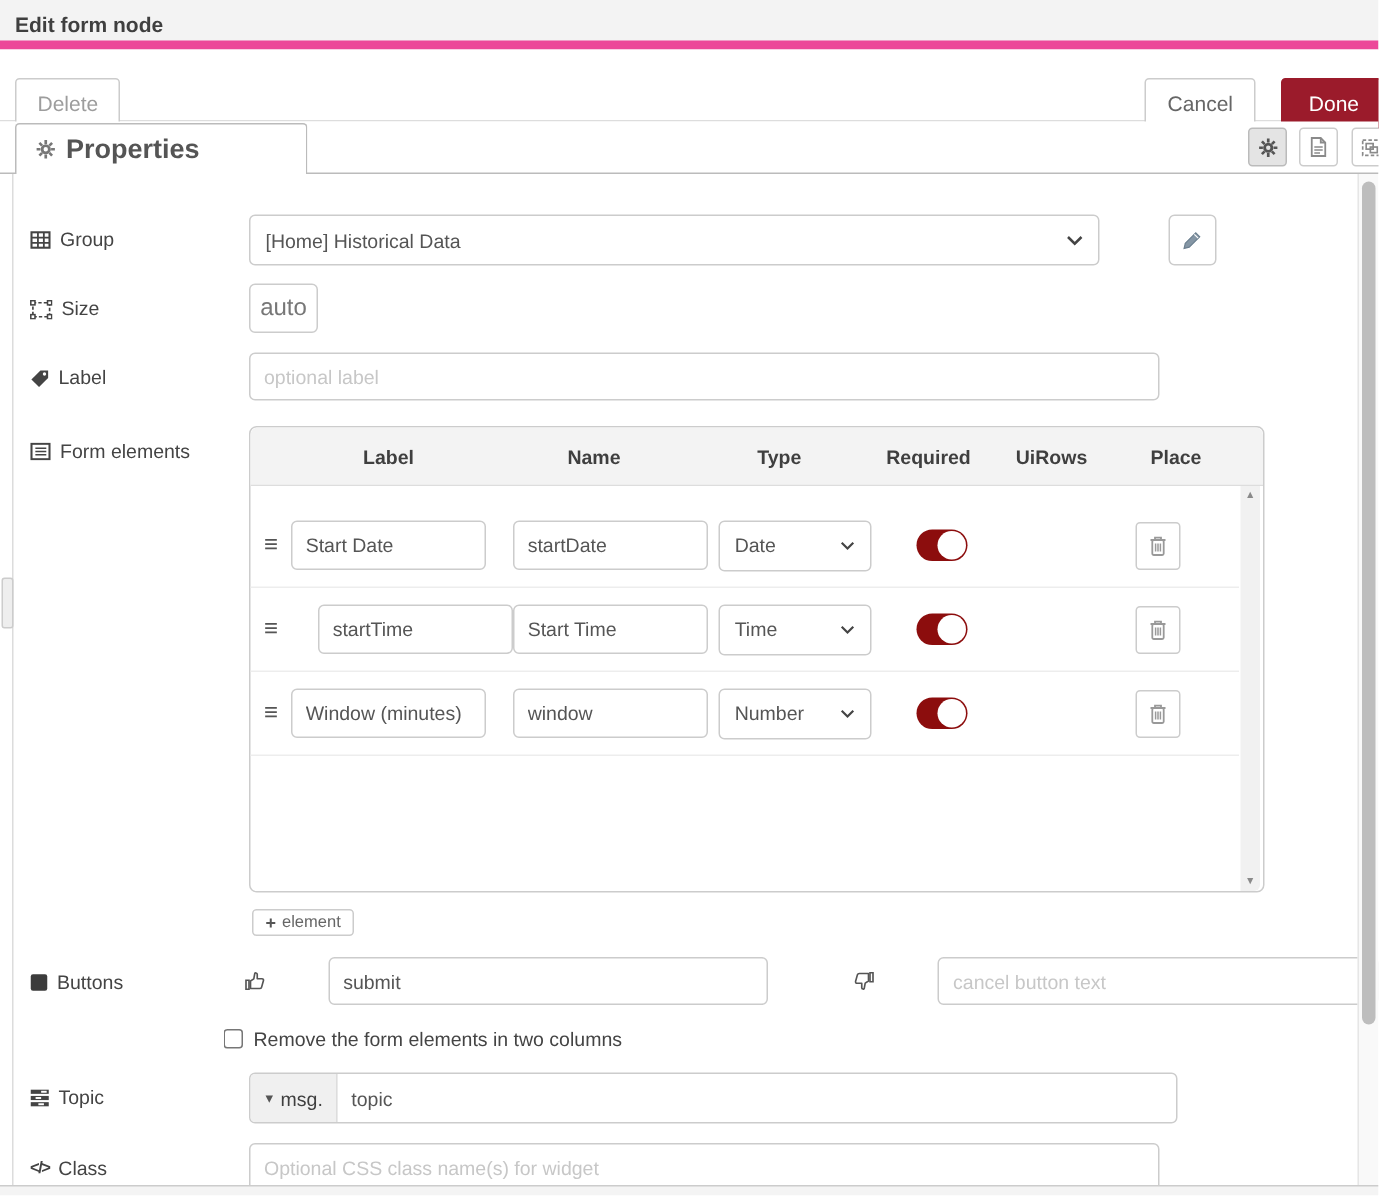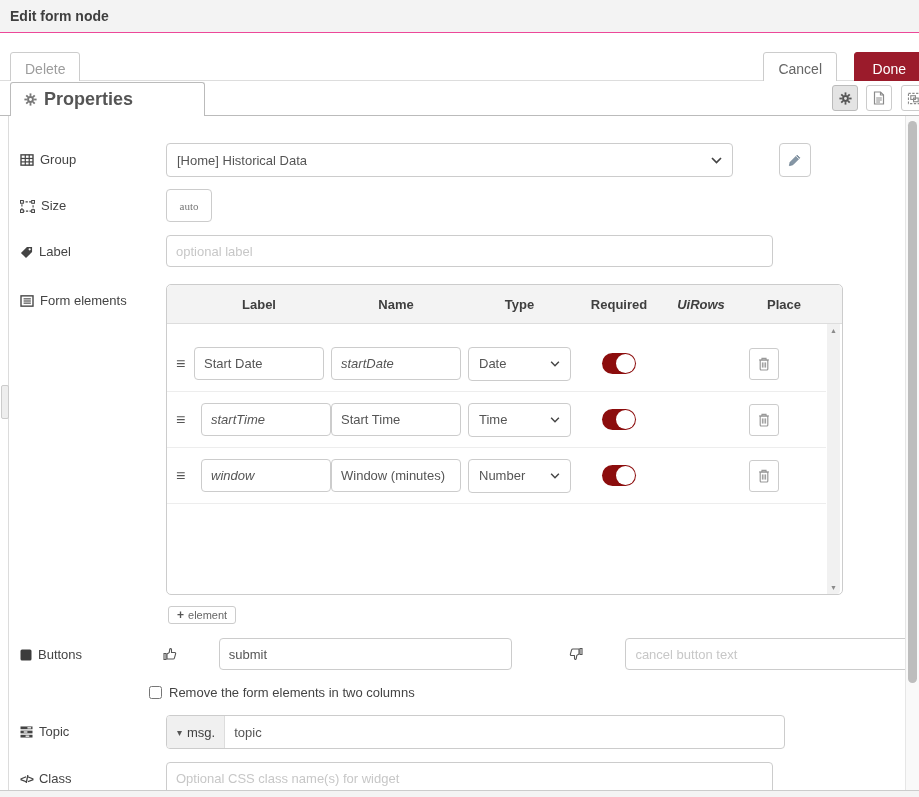--- a/index.html
+++ b/index.html
@@ -10,21 +10,21 @@
     --muted:#999;
     --ph:#c7c7c7;
   }
   *{box-sizing:border-box;}
   html,body{margin:0;padding:0;}
   body{
     width:919px;height:797px;position:relative;overflow:hidden;
     background:#fff;font-family:"Liberation Sans",sans-serif;color:var(--text);
   }
   
-  .tray-header{height:33px;background:#f3f3f3;border-bottom:1px solid #ec4899;
+  .tray-header{height:33px;background:#f3f3f3;border-bottom:6px solid #ec4899;
     padding:8px 10px;font-size:14px;font-weight:bold;color:#3f3f3f;}
   
   .toolbar{height:48px;border-bottom:1px solid #ddd;position:relative;background:#fff;}
   .btn{position:absolute;top:19px;font-size:14px;font-family:Liberation Sans, sans-serif;
     border:1px solid var(--border);border-radius:3px;background:#fff;
     padding:8px 14px;cursor:pointer;line-height:16px;}
   .btn-delete{left:10px;color:#9d9d9d;}
   .btn-cancel{right:82px;color:#666;}
   .btn-done{right:-6px;background:var(--red);border-color:var(--red);color:#fff;padding:8px 18px;}
   
@@ -53,39 +53,39 @@
     font-size:13px;color:#555;font-family:inherit;outline:none;}
   input.ti::placeholder{color:var(--ph);}
   
   .sel{border:1px solid var(--border);border-radius:4px;height:34px;background:#fff;
     display:flex;align-items:center;justify-content:space-between;
     padding:0 10px;font-size:13px;color:#555;cursor:pointer;}
   .w-group{width:567px;}
   .sq-btn{width:32px;height:34px;margin-left:8px;border:1px solid var(--border);border-radius:4px;
     background:#fff;display:flex;align-items:center;justify-content:center;cursor:pointer;padding:0;}
   .auto-btn{width:46px;height:33px;border:1px solid var(--border);border-radius:4px;background:#fff;
-    font-size:11px;color:#777;font-family:Liberation Serif, serif;cursor:pointer;}
+    font-size:16px;color:#777;font-family:Liberation Sans, sans-serif;cursor:pointer;}
   .w-label{width:607px;}
   
   .el-table{width:677px;border:1px solid var(--border);border-radius:5px;background:#fff;}
   .t-head{height:39px;background:#f3f3f3;border-bottom:1px solid #ddd;border-radius:5px 5px 0 0;
     display:flex;align-items:center;font-size:13px;font-weight:bold;color:#3f3f3f;}
   .hc{text-align:center;}
   .hc1{margin-left:27px;width:130px;}
   .hc2{margin-left:7px;width:130px;}
   .hc3{margin-left:7px;width:103px;}
   .hc4{margin-left:13px;width:70px;}
-  .hc5{margin-left:12px;width:70px;font-style:italic;}
+  .hc5{margin-left:12px;width:70px;}
   .hc6{margin-left:13px;width:70px;}
   .t-body{height:270px;position:relative;}
   .t-rows{margin-right:16px;padding-top:12px;}
   .el-row{height:56px;display:flex;align-items:center;border-bottom:1px solid #ededed;}
   .drag{margin-left:9px;width:18px;font-size:16px;font-weight:bold;color:#555;cursor:grab;line-height:1;}
   .el-row input.ti{width:130px;height:33px;}
-  .el-row input.n2{margin-left:7px;font-style:italic;}
+  .el-row input.n2{margin-left:18px;}
   .el-row .sel{margin-left:7px;width:103px;}
   .ccell{display:flex;align-items:center;justify-content:center;}
   .c-req{margin-left:13px;width:70px;}
   .c-ui{margin-left:12px;width:70px;}
   .c-rm{margin-left:13px;width:70px;justify-content:flex-start;}
   .toggle{width:34px;height:21px;border-radius:11px;background:var(--toggle-red);position:relative;cursor:pointer;}
   .toggle .knob{position:absolute;right:1px;top:1px;width:19px;height:19px;border-radius:50%;background:#fff;}
   .trash-btn{width:30px;height:32px;border:1px solid var(--border);border-radius:3px;background:#fff;
     display:flex;align-items:center;justify-content:center;cursor:pointer;padding:0;}
   
@@ -344,22 +344,22 @@
                       <line x1="6" y1="5.4" x2="6" y2="10.6" stroke="#999" stroke-width="1"></line>
                       <line x1="7.6" y1="5.4" x2="7.6" y2="10.6" stroke="#999" stroke-width="1"></line>
                     </svg>
                   </span>
                 </button>
               </div>
             </div>
 
             <div class="el-row">
               <span class="drag">≡</span>
+              <input class="ti" value="Window (minutes)" style="">
               <input class="ti n2" value="window" style="">
-              <input class="ti" value="Window (minutes)" style="">
               <div class="sel">
                 <span>Number</span>
                 <span class="ico">
                   <svg width="10" height="6" viewBox="0 0 11 7">
                       <path d="M1 1l4.5 4.5L10 1" fill="none" stroke="#444" stroke-width="1.7"></path>
                     </svg>
                 </span>
               </div>
               <div class="ccell c-req">
                   <div class="toggle">

